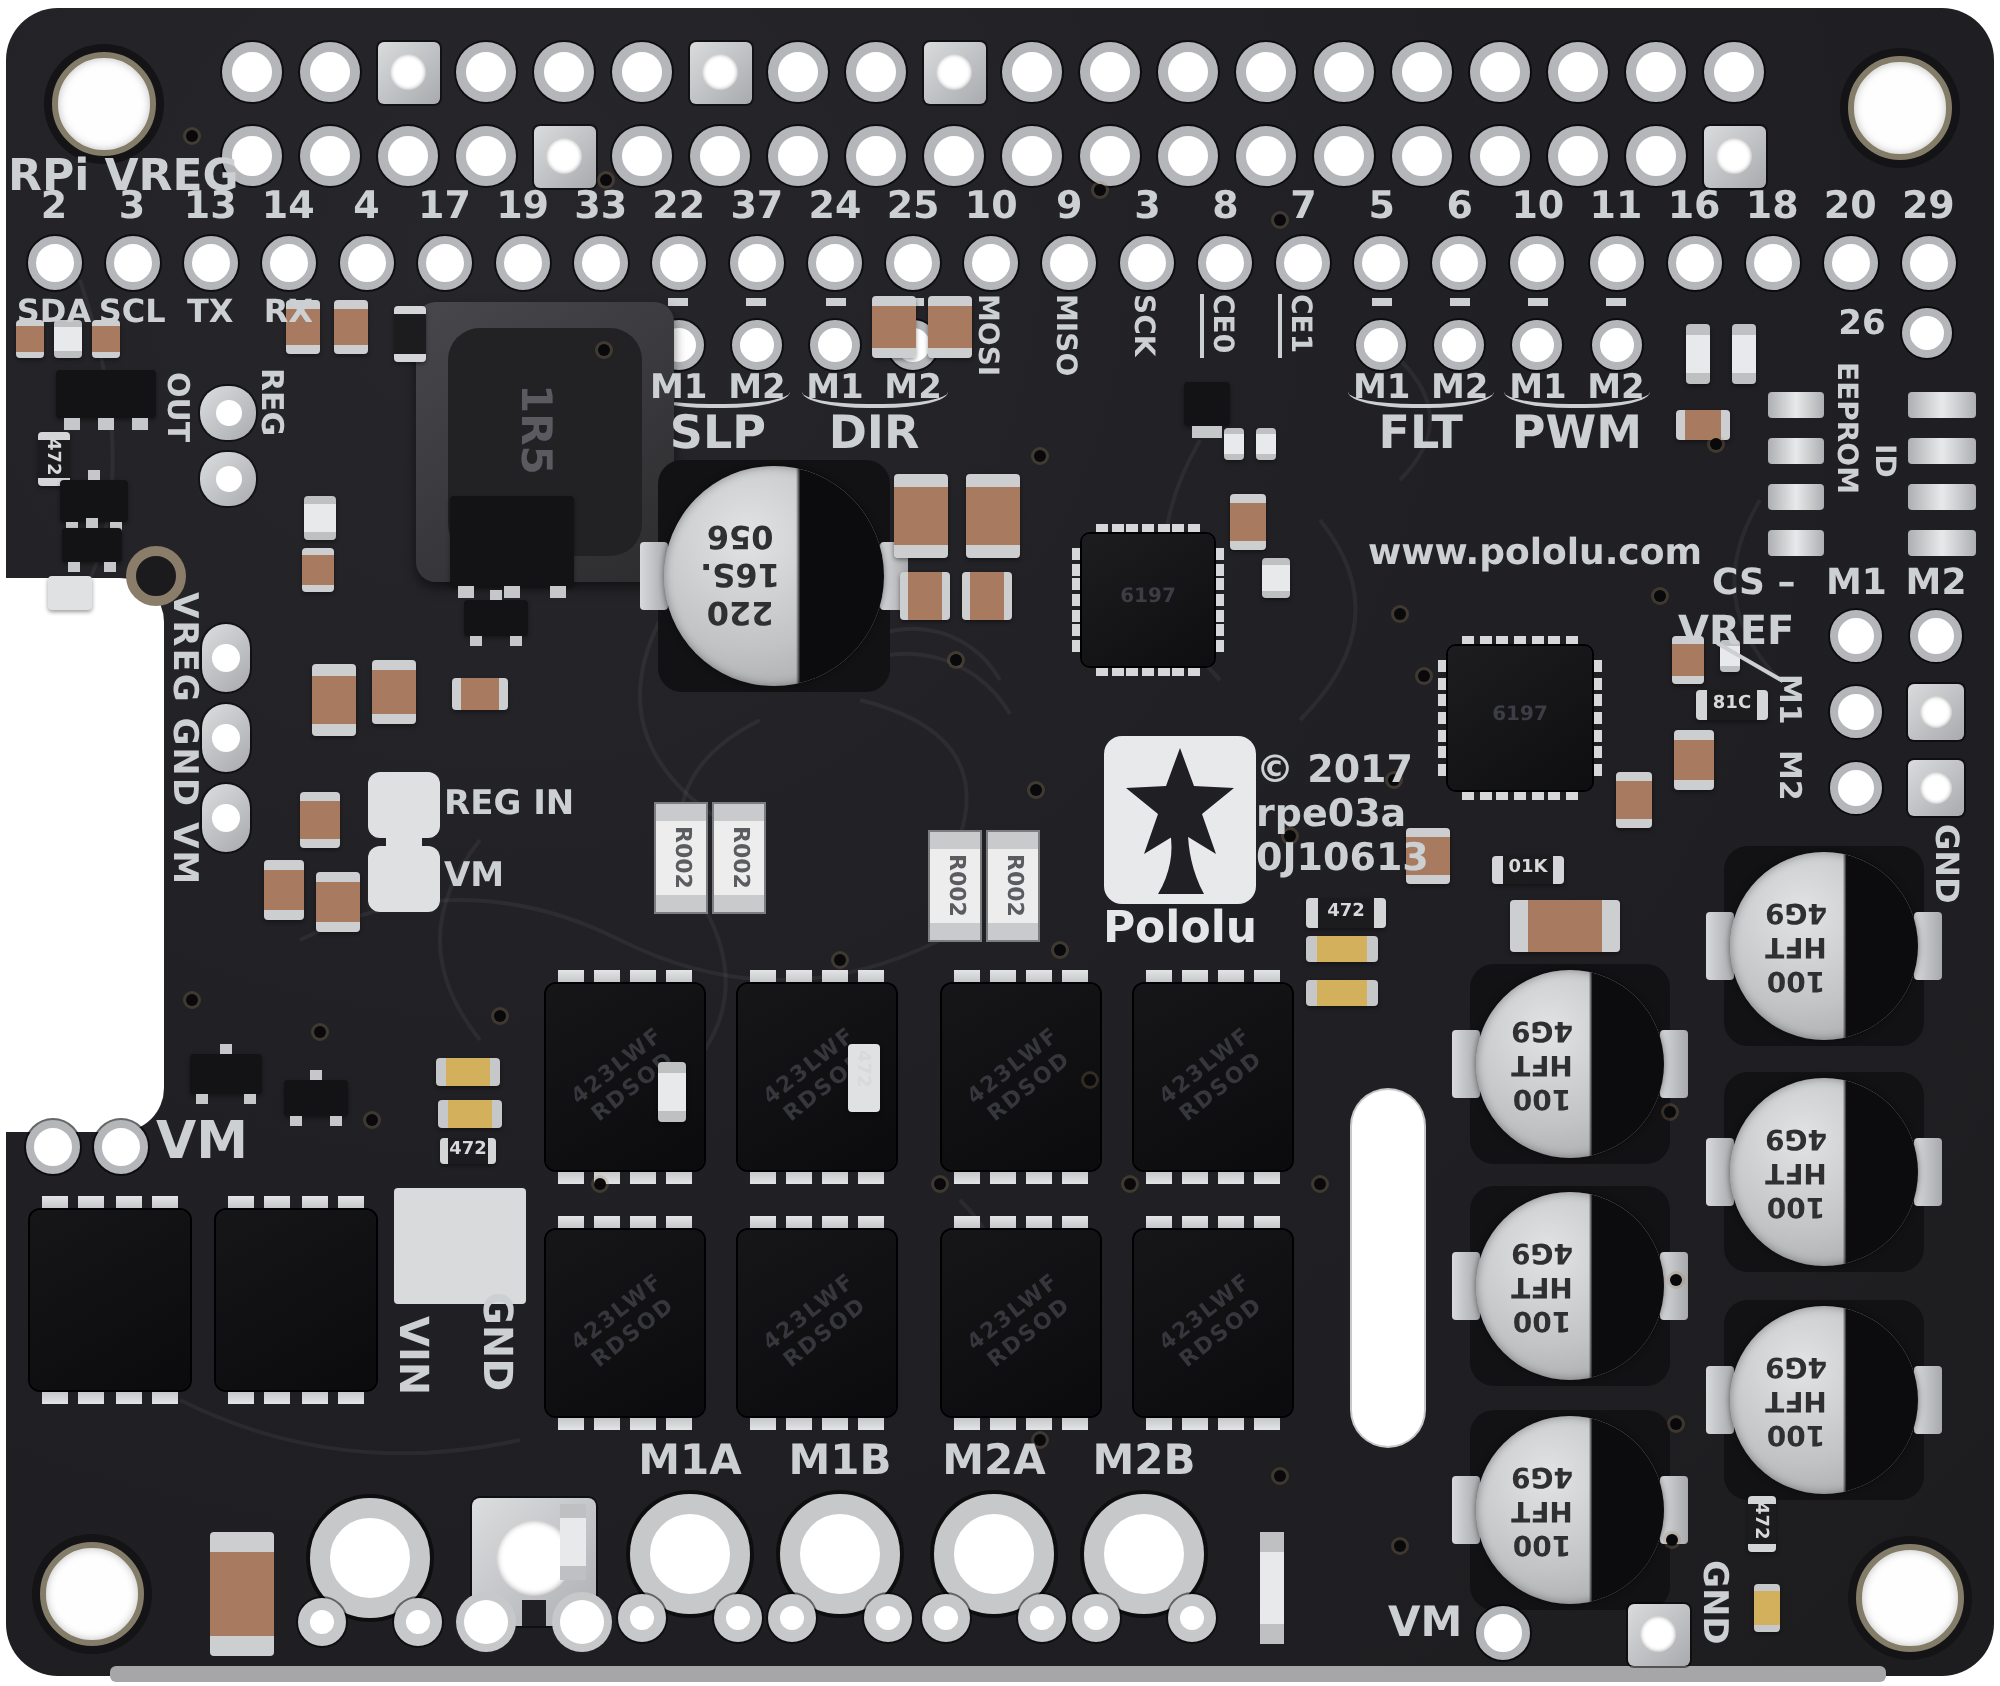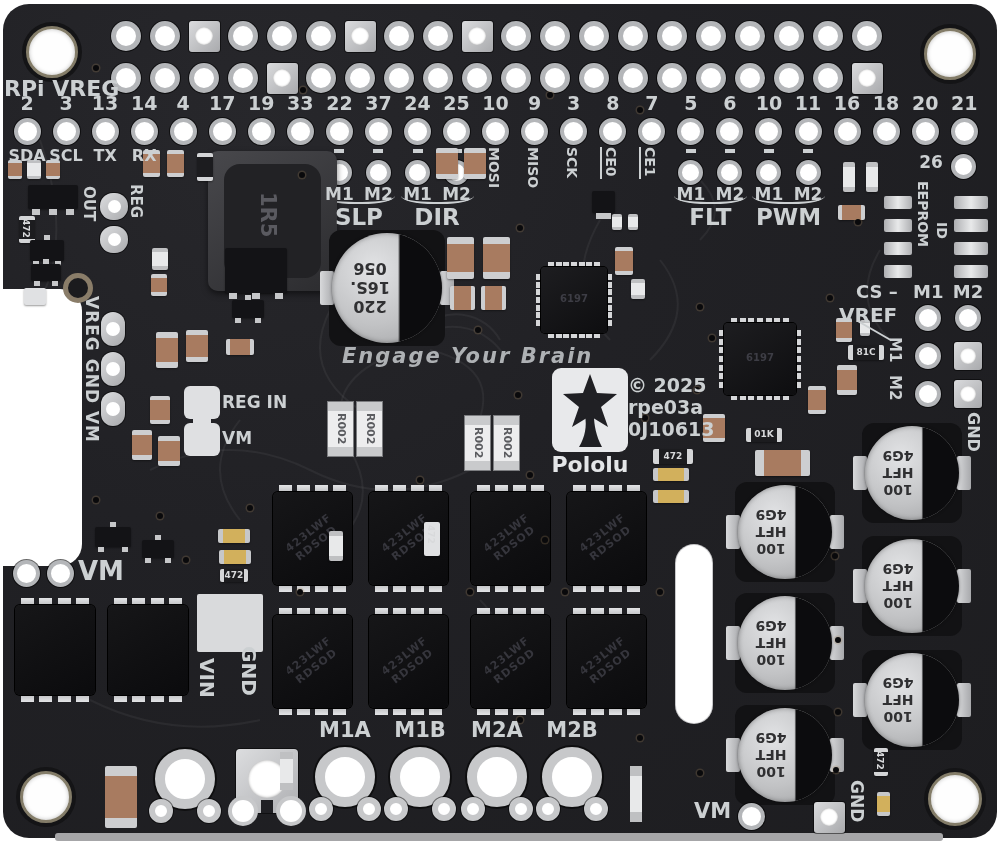--- a/index.html
+++ b/index.html
@@ -43,31 +43,31 @@
 
   <span class="sk" style="left:4px;top:76px;font-size:22px;">RPi VREG</span>
   <span class="sk v" style="left:80px;top:186px;height:48px;font-size:15px;">OUT</span>
   <span class="sk v" style="left:127px;top:184px;height:46px;font-size:15px;">REG</span>
   <span class="sk v" style="left:82px;top:296px;height:190px;font-size:17px;letter-spacing:1px;">VREG GND VM</span>
   <span class="sk" style="left:222px;top:392px;font-size:17px;">REG IN</span>
   <span class="sk" style="left:222px;top:428px;font-size:17px;">VM</span>
   <span class="sk" style="left:78px;top:556px;font-size:26px;">VM</span>
   <span class="sk v" style="left:195px;top:658px;height:64px;font-size:20px;">VIN</span>
   <span class="sk v" style="left:237px;top:646px;height:70px;font-size:20px;">GND</span>
-  <span class="sk" style="left:342px;top:344px;width:312px;font-size:21px;font-style:italic;letter-spacing:2px;color:#aeb1b4;">Engage Your Brain</span>
+  <span class="sk" style="left:684px;top:266px;font-size:18px;">www.pololu.com</span>
 
   <div style="position:absolute;left:552px;top:368px;width:76px;height:84px;background:#e8e9eb;border-radius:9px;z-index:2;">
     <svg width="76" height="84" viewBox="0 0 76 84">
       <path d="M38 6 L45 25 L65 26 L49 39 L56 59 L38 48 L20 59 L27 39 L11 26 L31 25 Z" fill="#202024"></path>
       <path d="M33 48 C35 58 33 69 27 79 L50 79 C44 68 42 56 42 48 Z" fill="#202024"></path>
     </svg>
   </div>
   <span class="sk" style="left:550px;top:452px;width:80px;text-align:center;font-size:22px;color:#e4e6e8;">Pololu</span>
 
-  <span class="sk" style="left:628px;top:374px;font-size:19px;">© 2025</span>
+  <span class="sk" style="left:628px;top:374px;font-size:19px;">© 2017</span>
   <span class="sk" style="left:628px;top:396px;font-size:19px;">rpe03a</span>
   <span class="sk" style="left:628px;top:418px;font-size:19px;">0J10613</span>
 
   <span class="sk v" style="left:915px;top:181px;height:104px;font-size:14px;">EEPROM</span>
   <span class="sk v" style="left:934px;top:222px;height:32px;font-size:14px;">ID</span>
   <span class="sk" style="left:914px;top:152px;width:34px;text-align:center;font-size:17px;">26</span>
 
   <span class="sk" style="left:856px;top:281px;font-size:18px;">CS – </span>
   <span class="sk" style="left:913px;top:281px;width:30px;text-align:center;font-size:18px;">M1</span>
   <span class="sk" style="left:951px;top:281px;width:34px;text-align:center;font-size:18px;">M2</span>
@@ -168,21 +168,21 @@
     <div class="abs sk" style="left: 752.95px; top: 92px; width: 32px; text-align: center; font-size: 19px;">10</div>
     <div class="abs" style="left: 755.45px; top: 117.5px; width: 27px; height: 27px; border-radius: 50%; background: rgb(255, 255, 255); border: 4.5px solid rgb(180, 182, 185); box-sizing: border-box; box-shadow: rgba(0, 0, 0, 0.6) 0px 0px 0px 1px;"></div>
     <div class="abs sk" style="left: 792px; top: 92px; width: 32px; text-align: center; font-size: 19px;">11</div>
     <div class="abs" style="left: 794.5px; top: 117.5px; width: 27px; height: 27px; border-radius: 50%; background: rgb(255, 255, 255); border: 4.5px solid rgb(180, 182, 185); box-sizing: border-box; box-shadow: rgba(0, 0, 0, 0.6) 0px 0px 0px 1px;"></div>
     <div class="abs sk" style="left: 831.05px; top: 92px; width: 32px; text-align: center; font-size: 19px;">16</div>
     <div class="abs" style="left: 833.55px; top: 117.5px; width: 27px; height: 27px; border-radius: 50%; background: rgb(255, 255, 255); border: 4.5px solid rgb(180, 182, 185); box-sizing: border-box; box-shadow: rgba(0, 0, 0, 0.6) 0px 0px 0px 1px;"></div>
     <div class="abs sk" style="left: 870.1px; top: 92px; width: 32px; text-align: center; font-size: 19px;">18</div>
     <div class="abs" style="left: 872.6px; top: 117.5px; width: 27px; height: 27px; border-radius: 50%; background: rgb(255, 255, 255); border: 4.5px solid rgb(180, 182, 185); box-sizing: border-box; box-shadow: rgba(0, 0, 0, 0.6) 0px 0px 0px 1px;"></div>
     <div class="abs sk" style="left: 909.15px; top: 92px; width: 32px; text-align: center; font-size: 19px;">20</div>
     <div class="abs" style="left: 911.65px; top: 117.5px; width: 27px; height: 27px; border-radius: 50%; background: rgb(255, 255, 255); border: 4.5px solid rgb(180, 182, 185); box-sizing: border-box; box-shadow: rgba(0, 0, 0, 0.6) 0px 0px 0px 1px;"></div>
-    <div class="abs sk" style="left: 948.2px; top: 92px; width: 32px; text-align: center; font-size: 19px;">21</div>
+    <div class="abs sk" style="left: 948.2px; top: 92px; width: 32px; text-align: center; font-size: 19px;">29</div>
     <div class="abs" style="left: 950.7px; top: 117.5px; width: 27px; height: 27px; border-radius: 50%; background: rgb(255, 255, 255); border: 4.5px solid rgb(180, 182, 185); box-sizing: border-box; box-shadow: rgba(0, 0, 0, 0.6) 0px 0px 0px 1px;"></div>
     <div class="abs" style="left: 334.4px; top: 149px; width: 10px; height: 4px; background: rgb(204, 208, 210);"></div>
     <div class="abs" style="left: 326.9px; top: 159.5px; width: 25px; height: 25px; border-radius: 50%; background: rgb(255, 255, 255); border: 4.5px solid rgb(180, 182, 185); box-sizing: border-box; box-shadow: rgba(0, 0, 0, 0.6) 0px 0px 0px 1px;"></div>
     <div class="abs" style="left: 373.45px; top: 149px; width: 10px; height: 4px; background: rgb(204, 208, 210);"></div>
     <div class="abs" style="left: 365.95px; top: 159.5px; width: 25px; height: 25px; border-radius: 50%; background: rgb(255, 255, 255); border: 4.5px solid rgb(180, 182, 185); box-sizing: border-box; box-shadow: rgba(0, 0, 0, 0.6) 0px 0px 0px 1px;"></div>
     <div class="abs" style="left: 412.5px; top: 149px; width: 10px; height: 4px; background: rgb(204, 208, 210);"></div>
     <div class="abs" style="left: 405px; top: 159.5px; width: 25px; height: 25px; border-radius: 50%; background: rgb(255, 255, 255); border: 4.5px solid rgb(180, 182, 185); box-sizing: border-box; box-shadow: rgba(0, 0, 0, 0.6) 0px 0px 0px 1px;"></div>
     <div class="abs" style="left: 451.55px; top: 149px; width: 10px; height: 4px; background: rgb(204, 208, 210);"></div>
     <div class="abs" style="left: 444.05px; top: 159.5px; width: 25px; height: 25px; border-radius: 50%; background: rgb(255, 255, 255); border: 4.5px solid rgb(180, 182, 185); box-sizing: border-box; box-shadow: rgba(0, 0, 0, 0.6) 0px 0px 0px 1px;"></div>
     <div class="abs" style="left: 685.85px; top: 149px; width: 10px; height: 4px; background: rgb(204, 208, 210);"></div>

